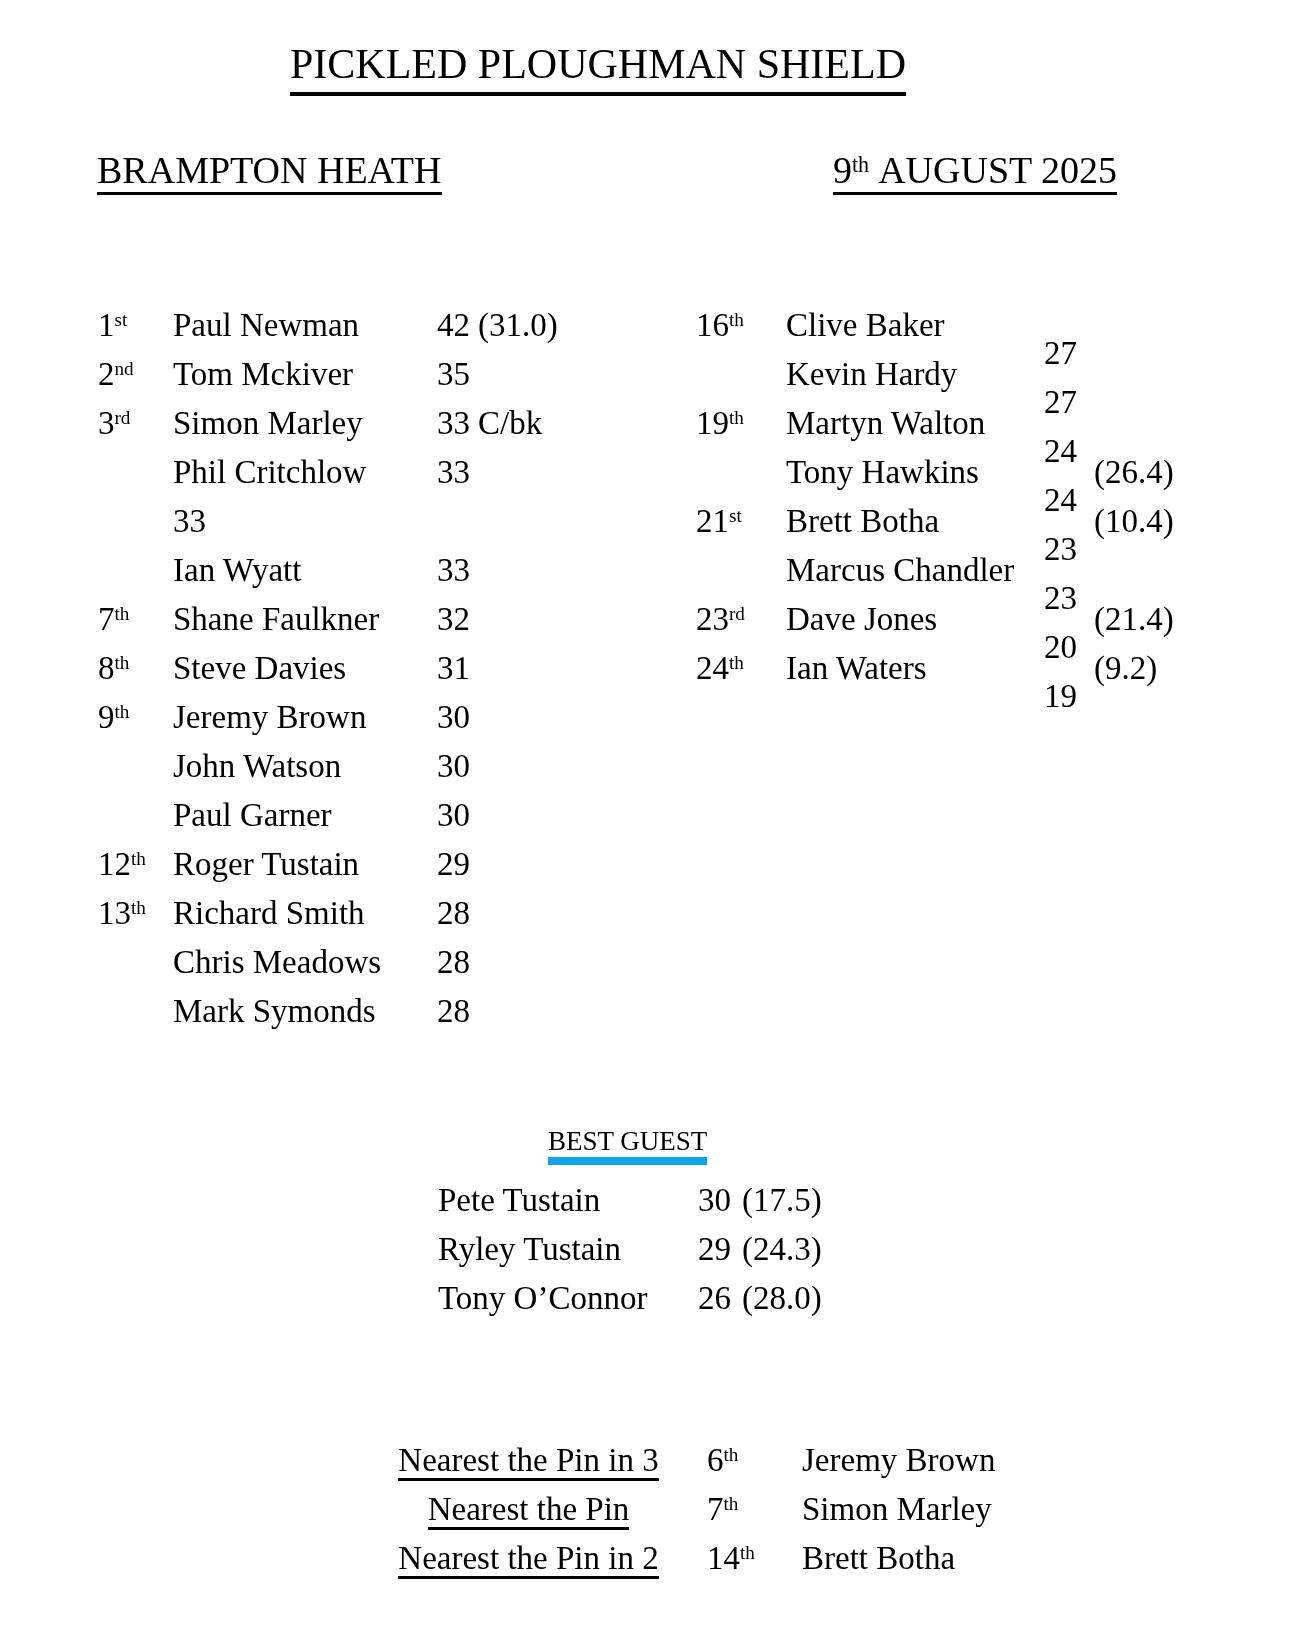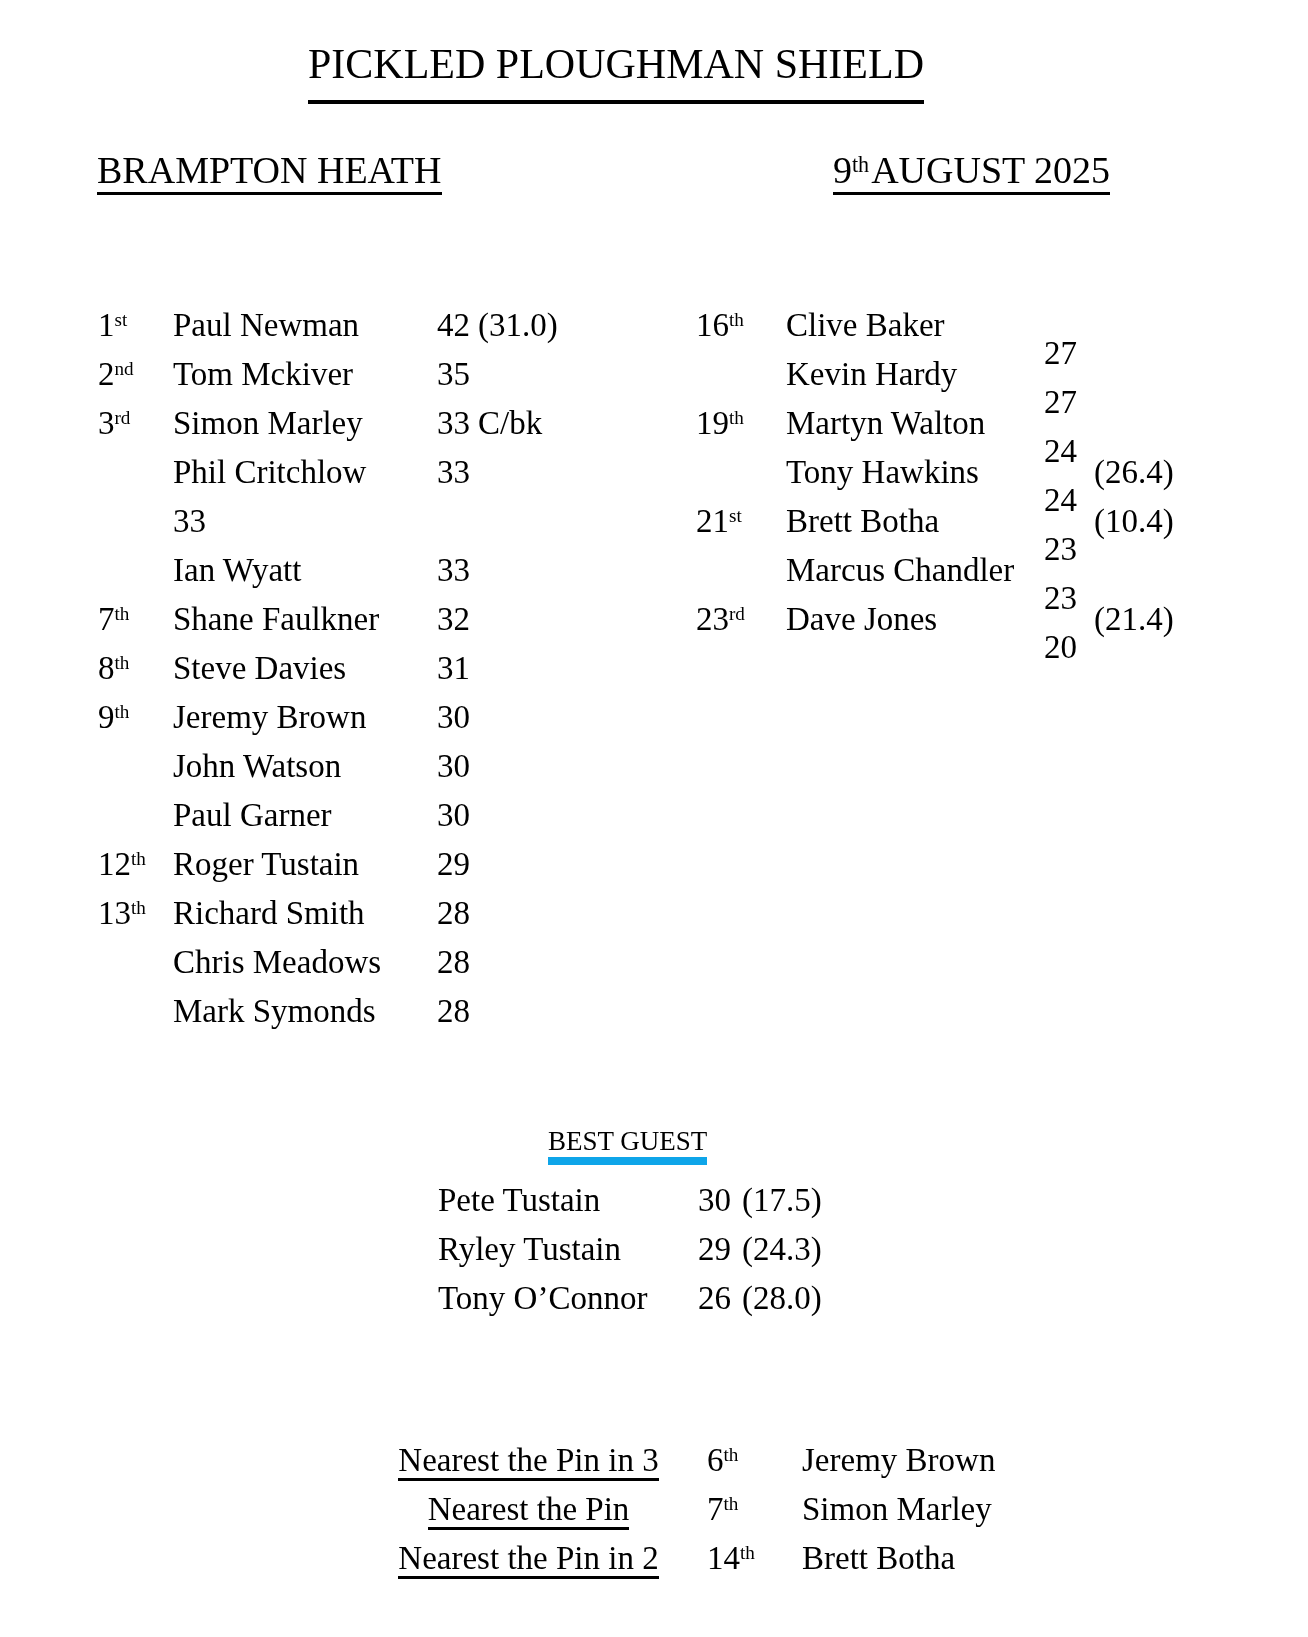--- a/index.html
+++ b/index.html
@@ -12,25 +12,25 @@
     font-family: "Liberation Serif", "DejaVu Serif", serif;
     overflow: hidden;
   }
   sup.ord {
     font-size: 0.58em;
     vertical-align: 0.5em;
     line-height: 0;
   }
   .title {
     position: absolute;
-    left: 308px;
+    left: 290px;
     top: 40px;
     font-size: 42px;
     display: inline-block;
-    padding-bottom: 12px;
+    padding-bottom: 4px;
     border-bottom: 4px solid #000;
     white-space: nowrap;
   }
   .venue {
     position: absolute;
     left: 97px;
     top: 148px;
     font-size: 38px;
     display: inline-block;
     border-bottom: 3px solid #000;
@@ -38,21 +38,21 @@
   }
   .date {
     position: absolute;
     left: 833px;
     top: 148px;
     font-size: 38px;
     display: inline-block;
     border-bottom: 3px solid #000;
     white-space: nowrap;
   }
-  .date-rest { margin-left: 2px; }
+  .date-rest { margin-left: 9px; }
 
   .col { position: absolute; font-size: 33px; }
   .row { display: flex; height: 49px; line-height: 49px; white-space: nowrap; }
 
   .col-left  { left: 98px;  top: 301px; }
   .col-left .c-pos   { width: 75px; }
   .col-left .c-name  { width: 264px; }
   .col-left .c-score { width: 41px; }
 
   .col-right { left: 696px; top: 301px; }
@@ -217,20 +217,26 @@
         <span class="c-name">Marcus Chandler</span>
         <span class="c-score">23</span>
         <span class="c-extra"></span>
       </div>
     <div class="row">
         <span class="c-pos"><span>23</span><sup class="ord">rd</sup></span>
         <span class="c-name">Dave Jones</span>
         <span class="c-score">20</span>
         <span class="c-extra">(21.4)</span>
       </div>
+    <div class="row">
+        <span class="c-pos"><span>24</span><sup class="ord">th</sup></span>
+        <span class="c-name">Ian Waters</span>
+        <span class="c-score">19</span>
+        <span class="c-extra">(9.2)</span>
+      </div>
   </div>
 
   <div class="bg-head">BEST GUEST</div>
   <div class="col bg-rows">
     <div class="row">
         <span class="c-name">Pete Tustain</span>
         <span class="c-score">30</span>
         <span class="c-extra">(17.5)</span>
       </div>
     <div class="row">

